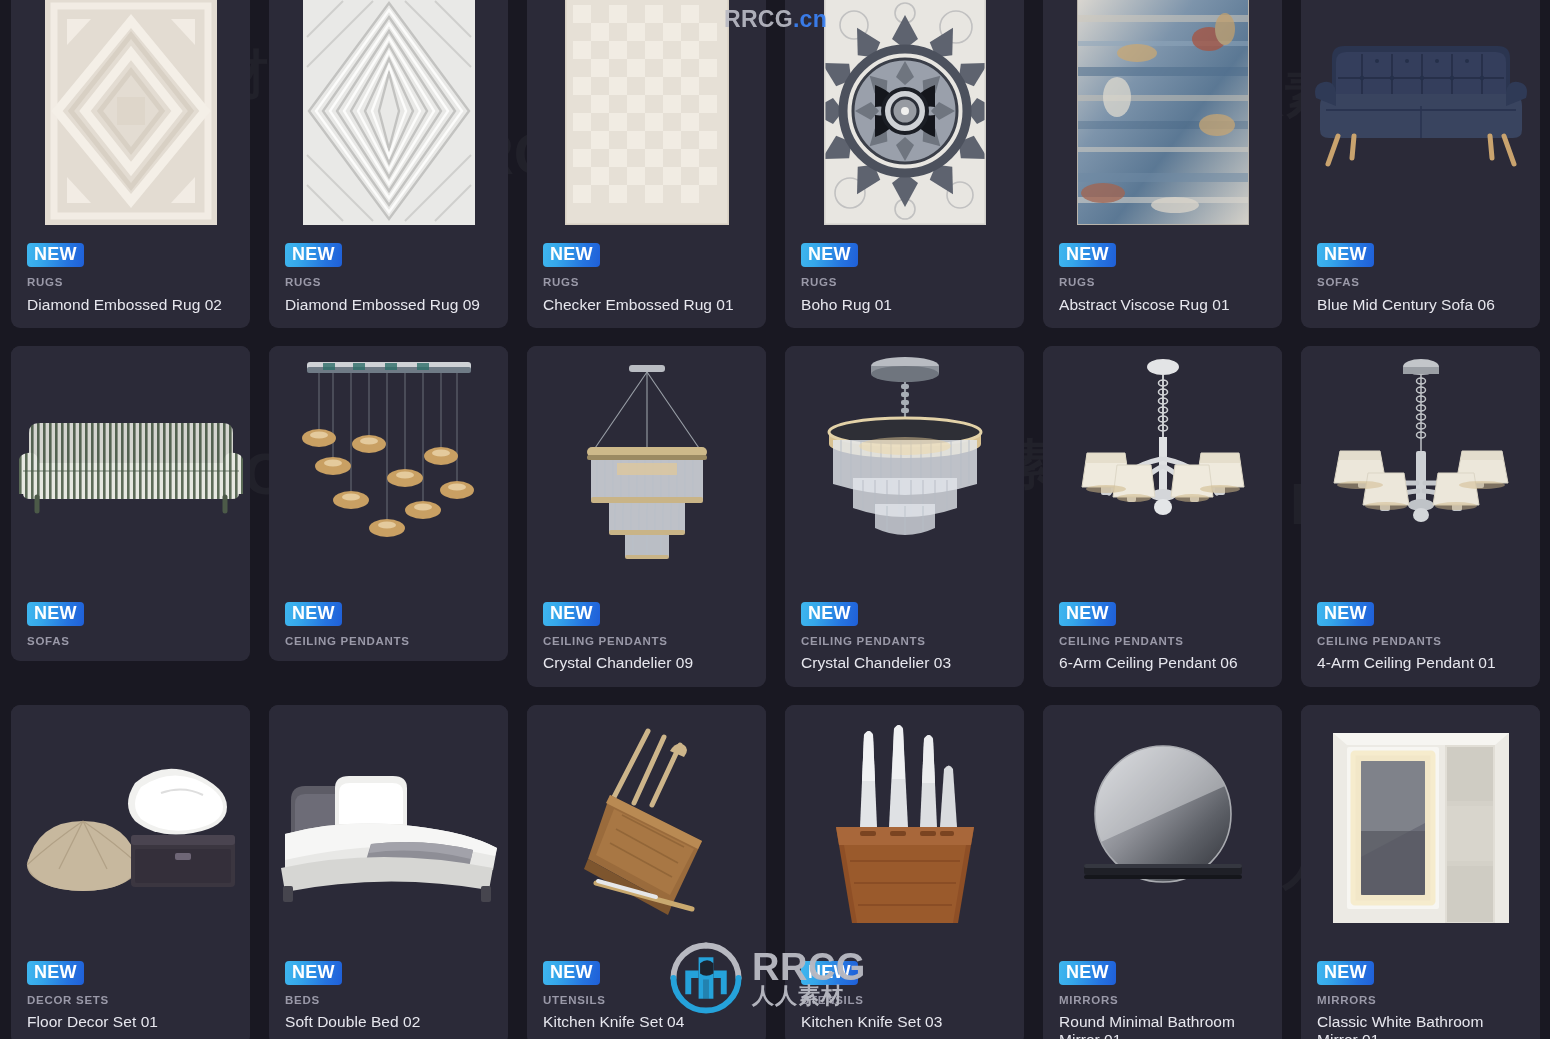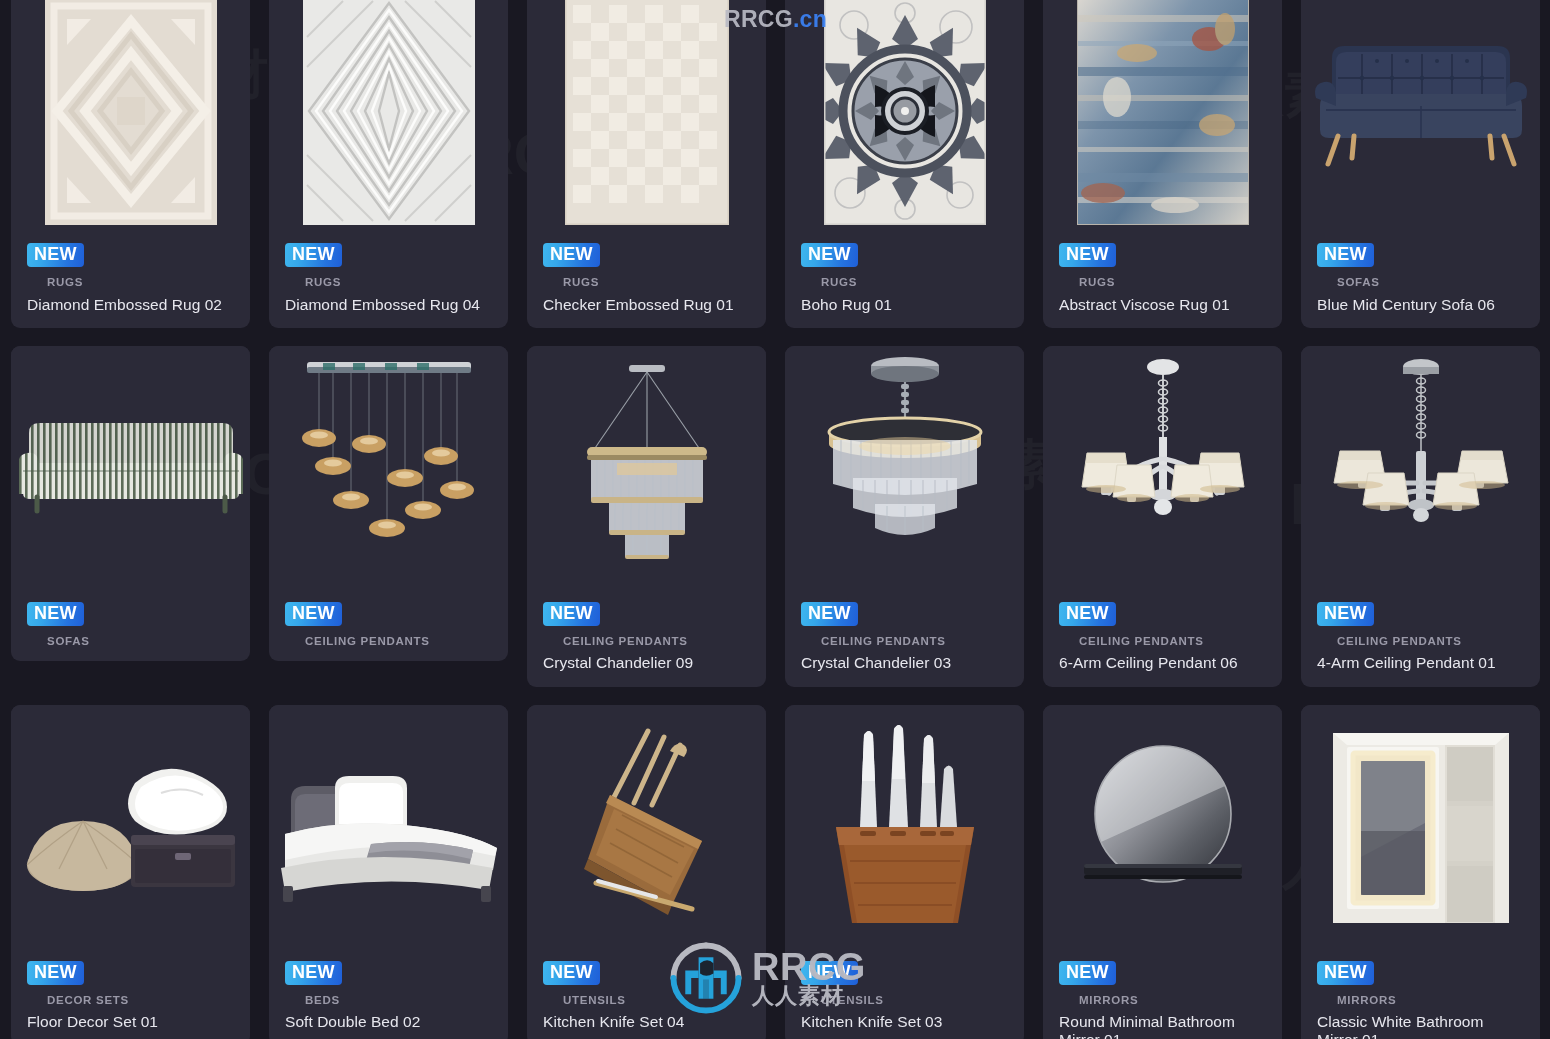--- a/index.html
+++ b/index.html
@@ -68,21 +68,20 @@
   }
 
   .cat {
     margin-top: 9px;
     font-size: 11.5px;
     font-weight: bold;
     letter-spacing: .72px;
     color: #9a99a8;
     text-transform: uppercase;
     line-height: 1.1;
-    margin-left: 20px;
   }
 
   .title {
     margin-top: 7px;
     font-size: 15.5px;
     color: #e7e7ee;
     line-height: 1.18;
     letter-spacing: .05px;
   }
 
@@ -202,21 +201,21 @@
                 <path d="M4 158 L70 224"></path>
                 <path d="M132 224 L168 188"></path>
                 <path d="M102 224 L168 158"></path>
             </g>
           </svg>
         </div>
       </div>
       <div class="meta">
         <span class="badge">NEW</span>
         <div class="cat">RUGS</div>
-        <div class="title">Diamond Embossed Rug 04</div>
+        <div class="title">Diamond Embossed Rug 09</div>
       </div>
     </div>
 
     <div class="card">
       <div class="thumb">
         <div class="inner">
           <svg width="164" height="228" viewBox="0 0 164 228">
             <rect width="164" height="228" fill="#e6e0d6"></rect>
             <g fill="#f1ece3">
               <rect x="8" y="8" width="18" height="18"></rect>

